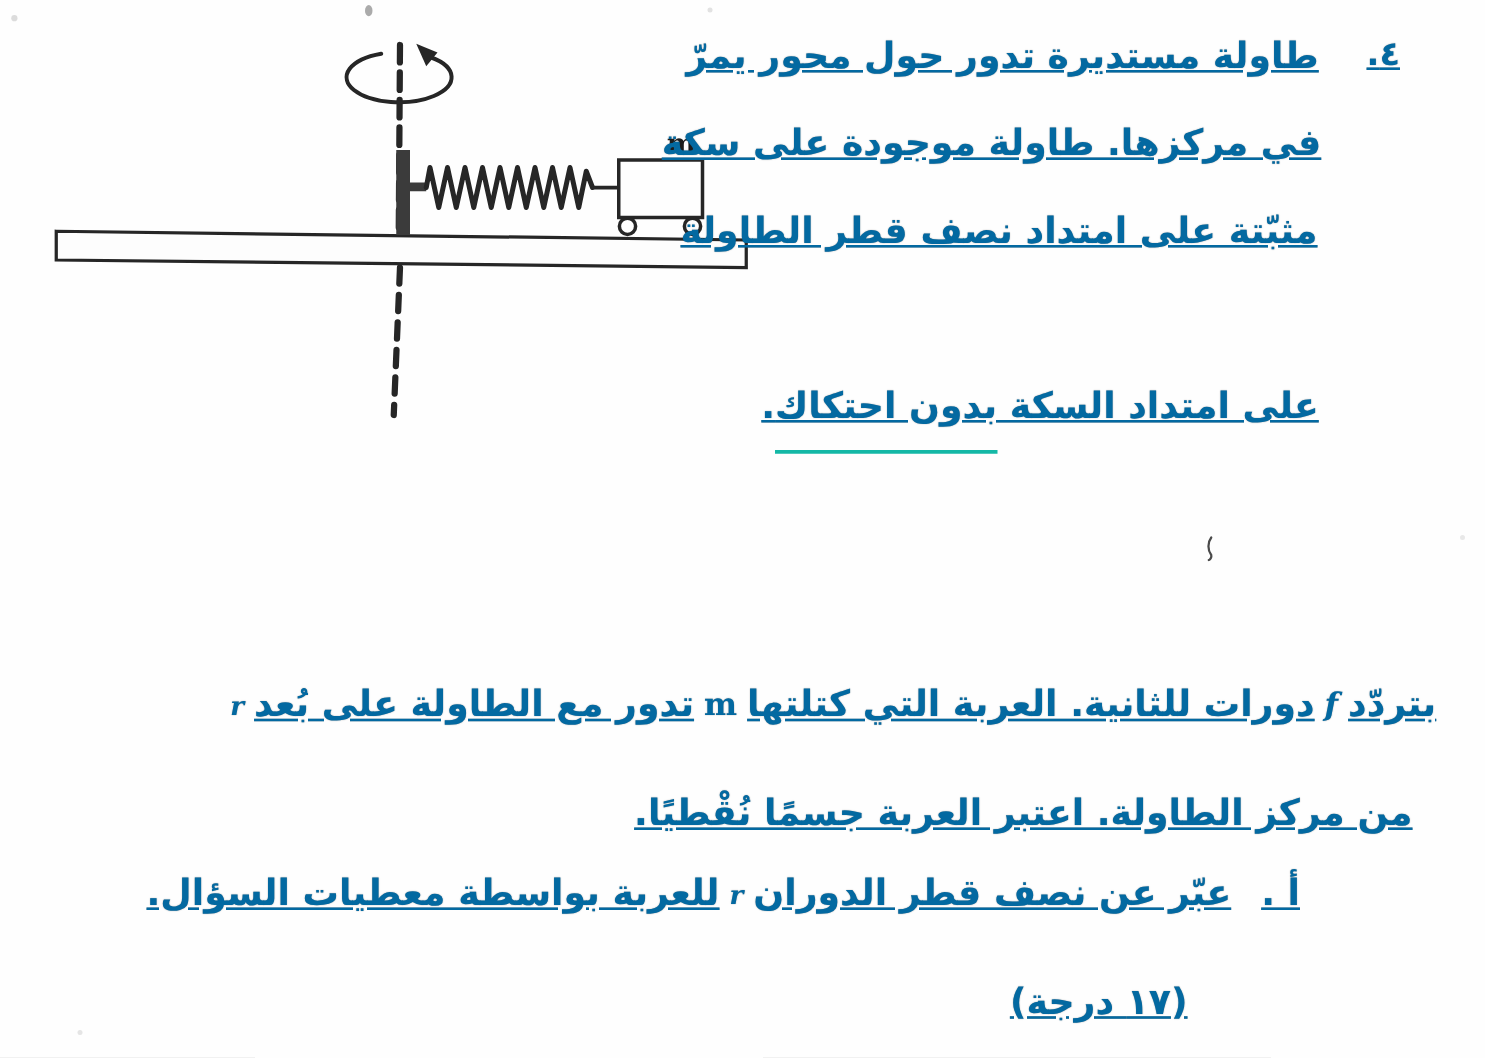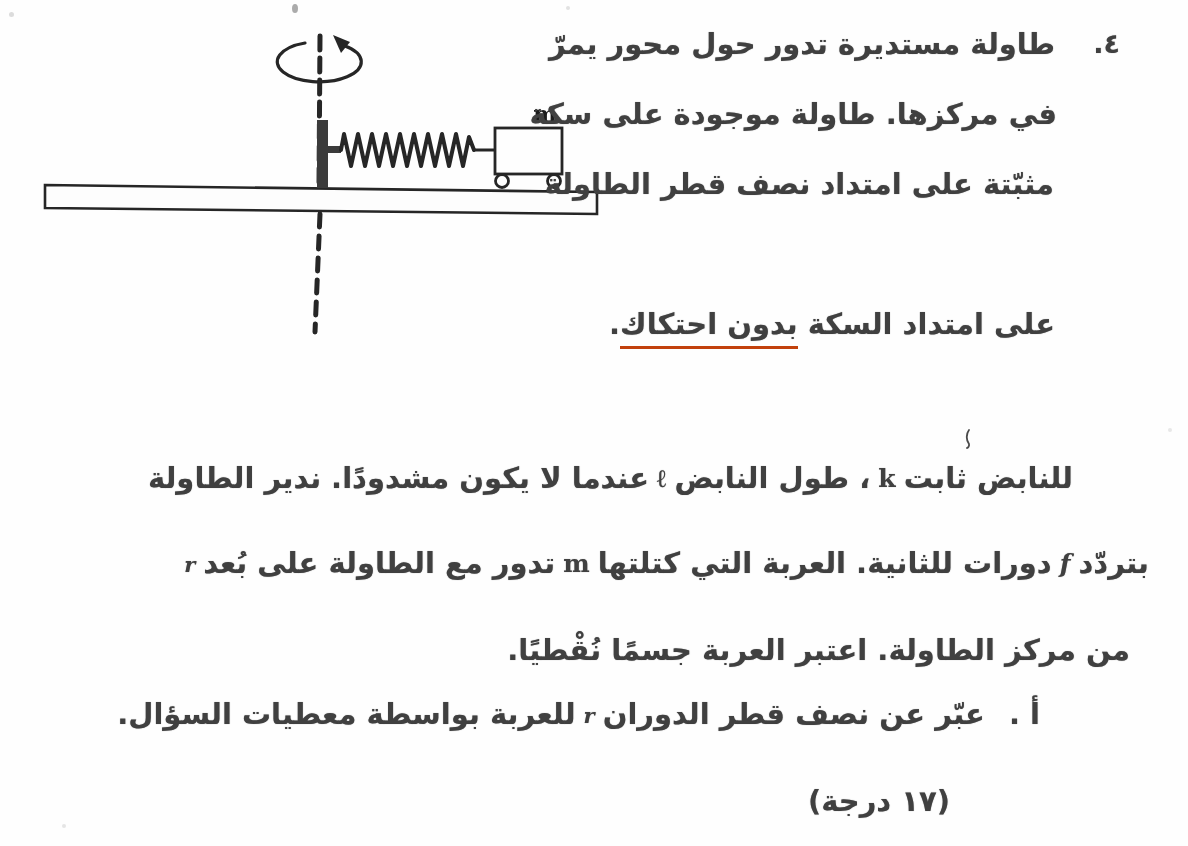--- a/index.html
+++ b/index.html
@@ -13,36 +13,37 @@
   }
   
   .ar{
     position:absolute;
     direction:rtl;
     unicode-bidi:embed;
     font-weight:700;
     font-size:29px;
     line-height:40px;
     white-space:nowrap;
-    color:#404040;
+    color:#0369a1;
     text-shadow:0 0 1px rgba(25,25,25,.45);
+    text-decoration:underline;
   }
   .latin{
     font-family:"DejaVu Serif",serif;
     font-weight:700;
     font-size:25px;
     display:inline-block;
     margin:0 8px;
     transform:translateY(-1px);
   }
   .latin.it{font-style:italic;}
   .latin.sm{font-size:21px;}
   .underlined{
-    border-bottom:3px solid #c2410c;
-    padding-bottom:5px;
+    border-bottom:3px solid #14b8a6;
+    padding-bottom:19px;
   }
   .spacer{display:inline-block;width:24px;}
   .qnum{font-size:27px;}
   
   .figure{position:absolute;left:28px;top:20px;}
   
   .speck{position:absolute;border-radius:50%;background:#8f8f8f;}
   .artifact{position:absolute;left:963px;top:428px;}
 </style>
 </head>
@@ -80,23 +81,20 @@
   <div class="ar qnum" style="right:68px;top:24px">٤.</div>
 
   <div class="ar" style="right:133px;top:24px">طاولة مستديرة تدور حول محور يمرّ</div>
   <div class="ar" style="right:131px;top:94px">في مركزها.  طاولة موجودة على سكة</div>
   <div class="ar" style="right:134px;top:164px">مثبّتة على امتداد نصف قطر الطاولة</div>
   <div class="ar" style="right:133px;top:304px">
     <span>على امتداد السكة </span><span class="underlined">بدون احتكاك</span><span>.</span>
   </div>
 
 
-  <div class="ar" style="right:115px;top:458px">
-    <span>للنابض ثابت</span><span class="latin">k</span><span>، طول النابض</span><span class="latin">ℓ</span><span>عندما لا يكون مشدودًا. ندير الطاولة</span>
-  </div>
 
   <div class="ar" style="right:39px;top:543px">
     <span>بتردّد</span><span class="latin it">f</span><span>دورات للثانية. العربة التي كتلتها</span><span class="latin">m</span><span>تدور مع الطاولة على بُعد</span><span class="latin it sm">r</span>
   </div>
 
   <div class="ar" style="right:148px;top:694px">
     <span>أ .</span><span class="spacer"></span><span>عبّر عن نصف قطر الدوران</span><span class="latin it sm">r</span><span>للعربة بواسطة معطيات السؤال.</span>
   </div>
 
   <div class="ar" style="right:58px;top:630px">من مركز الطاولة.  اعتبر العربة جسمًا نُقْطيًا.</div>

